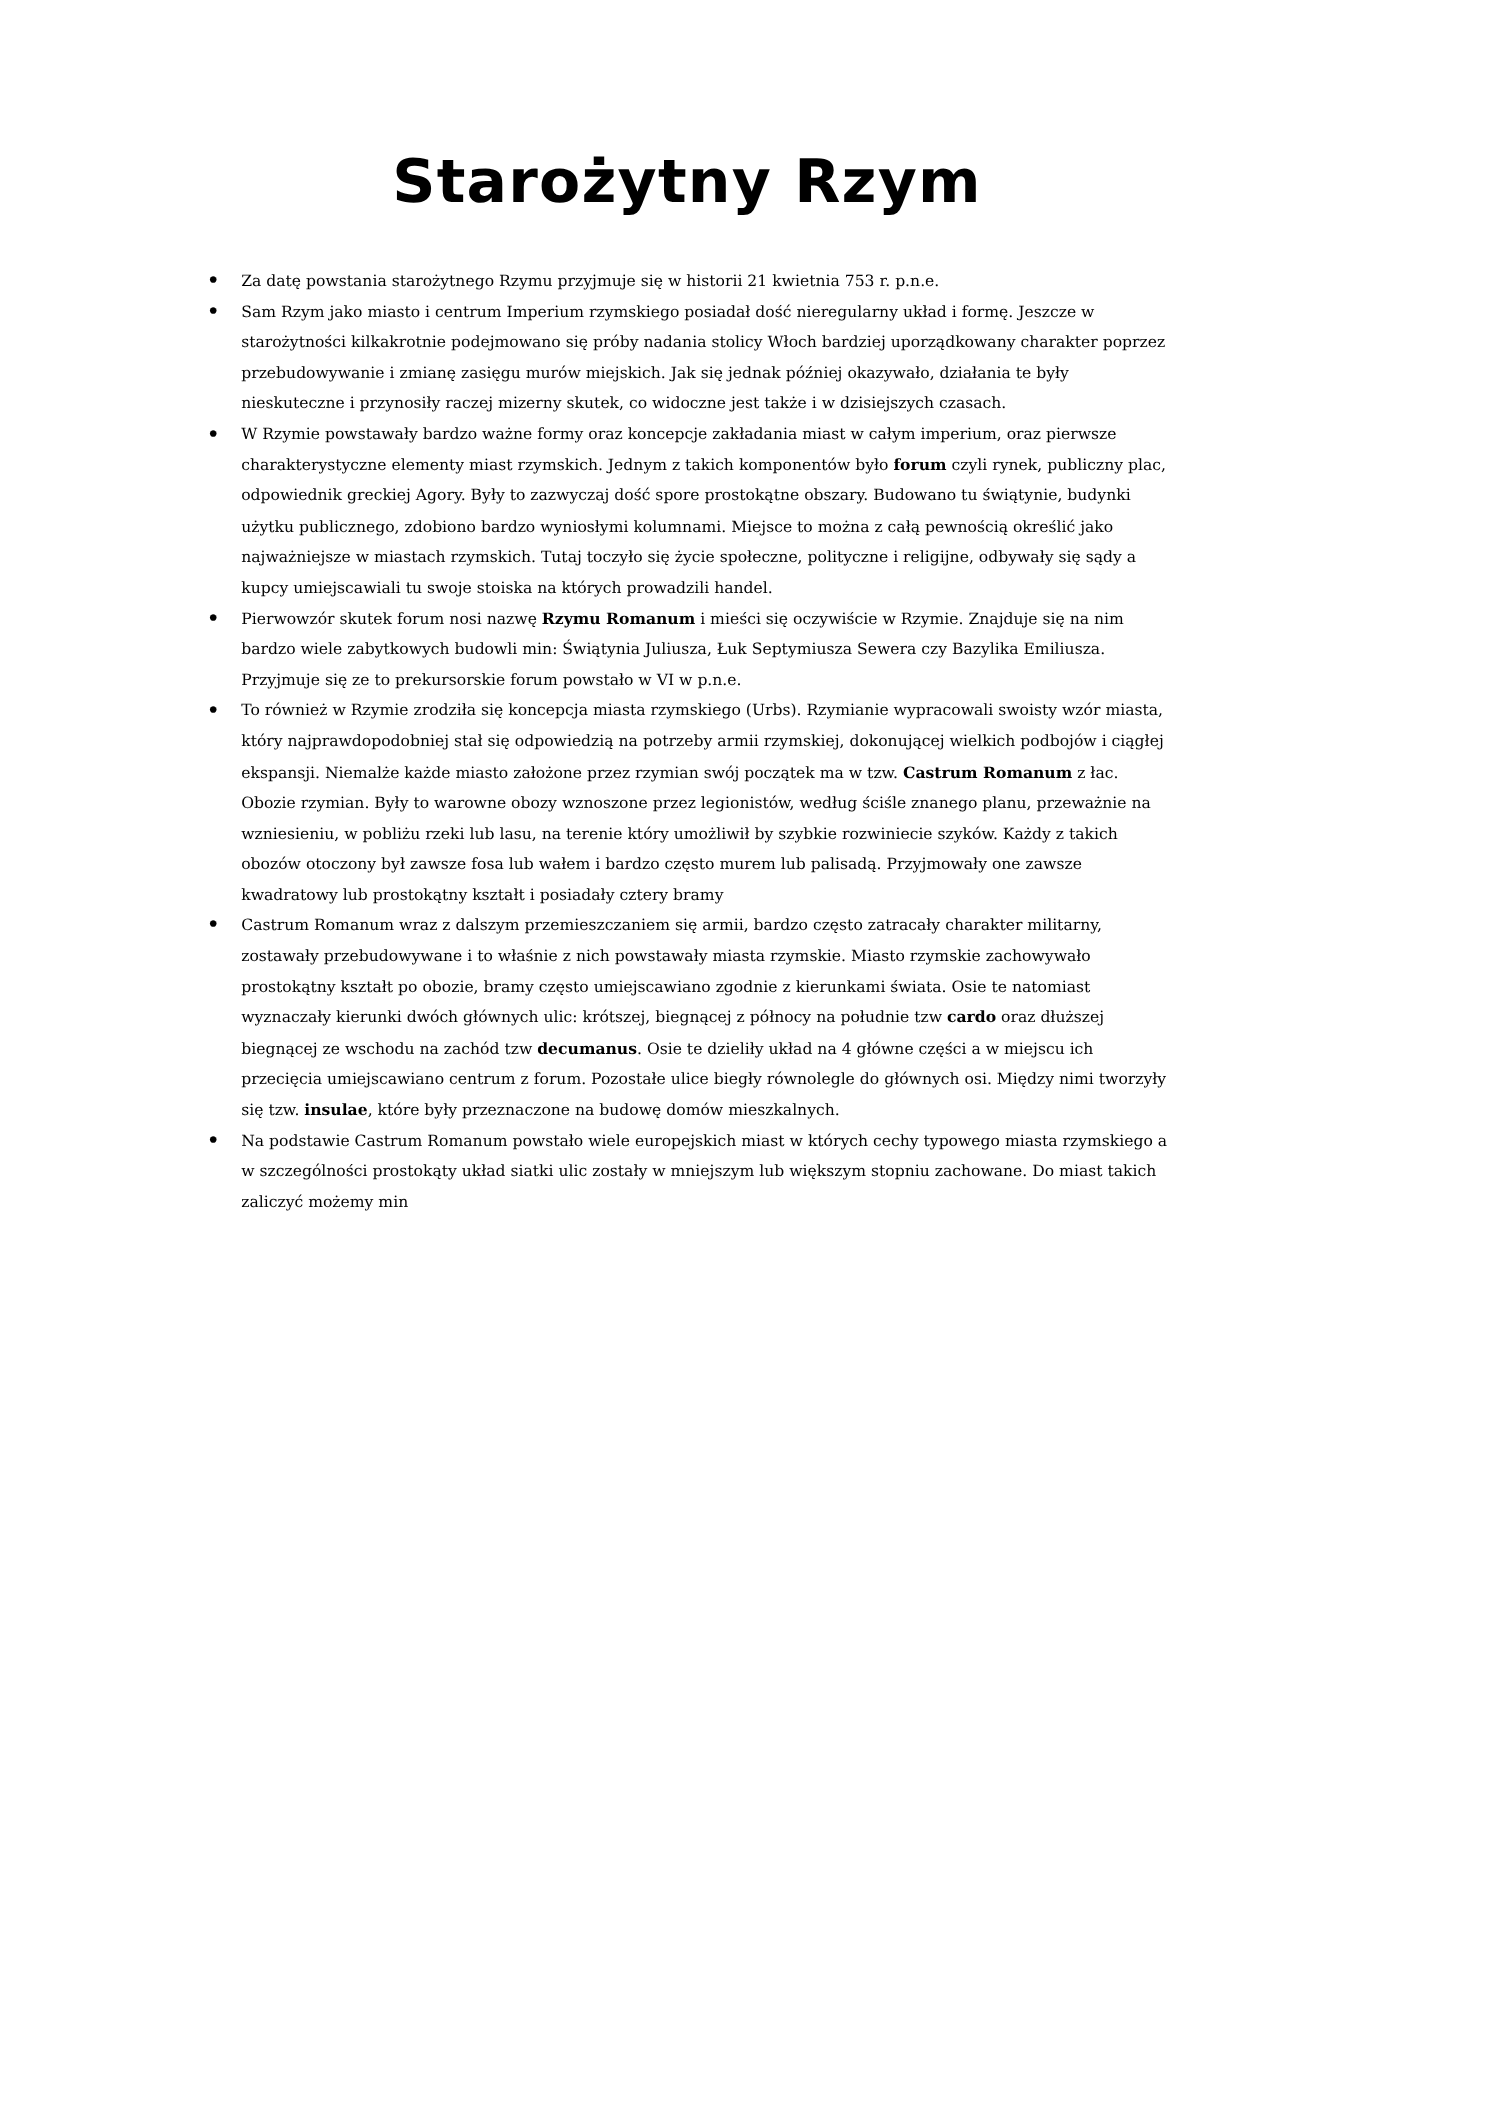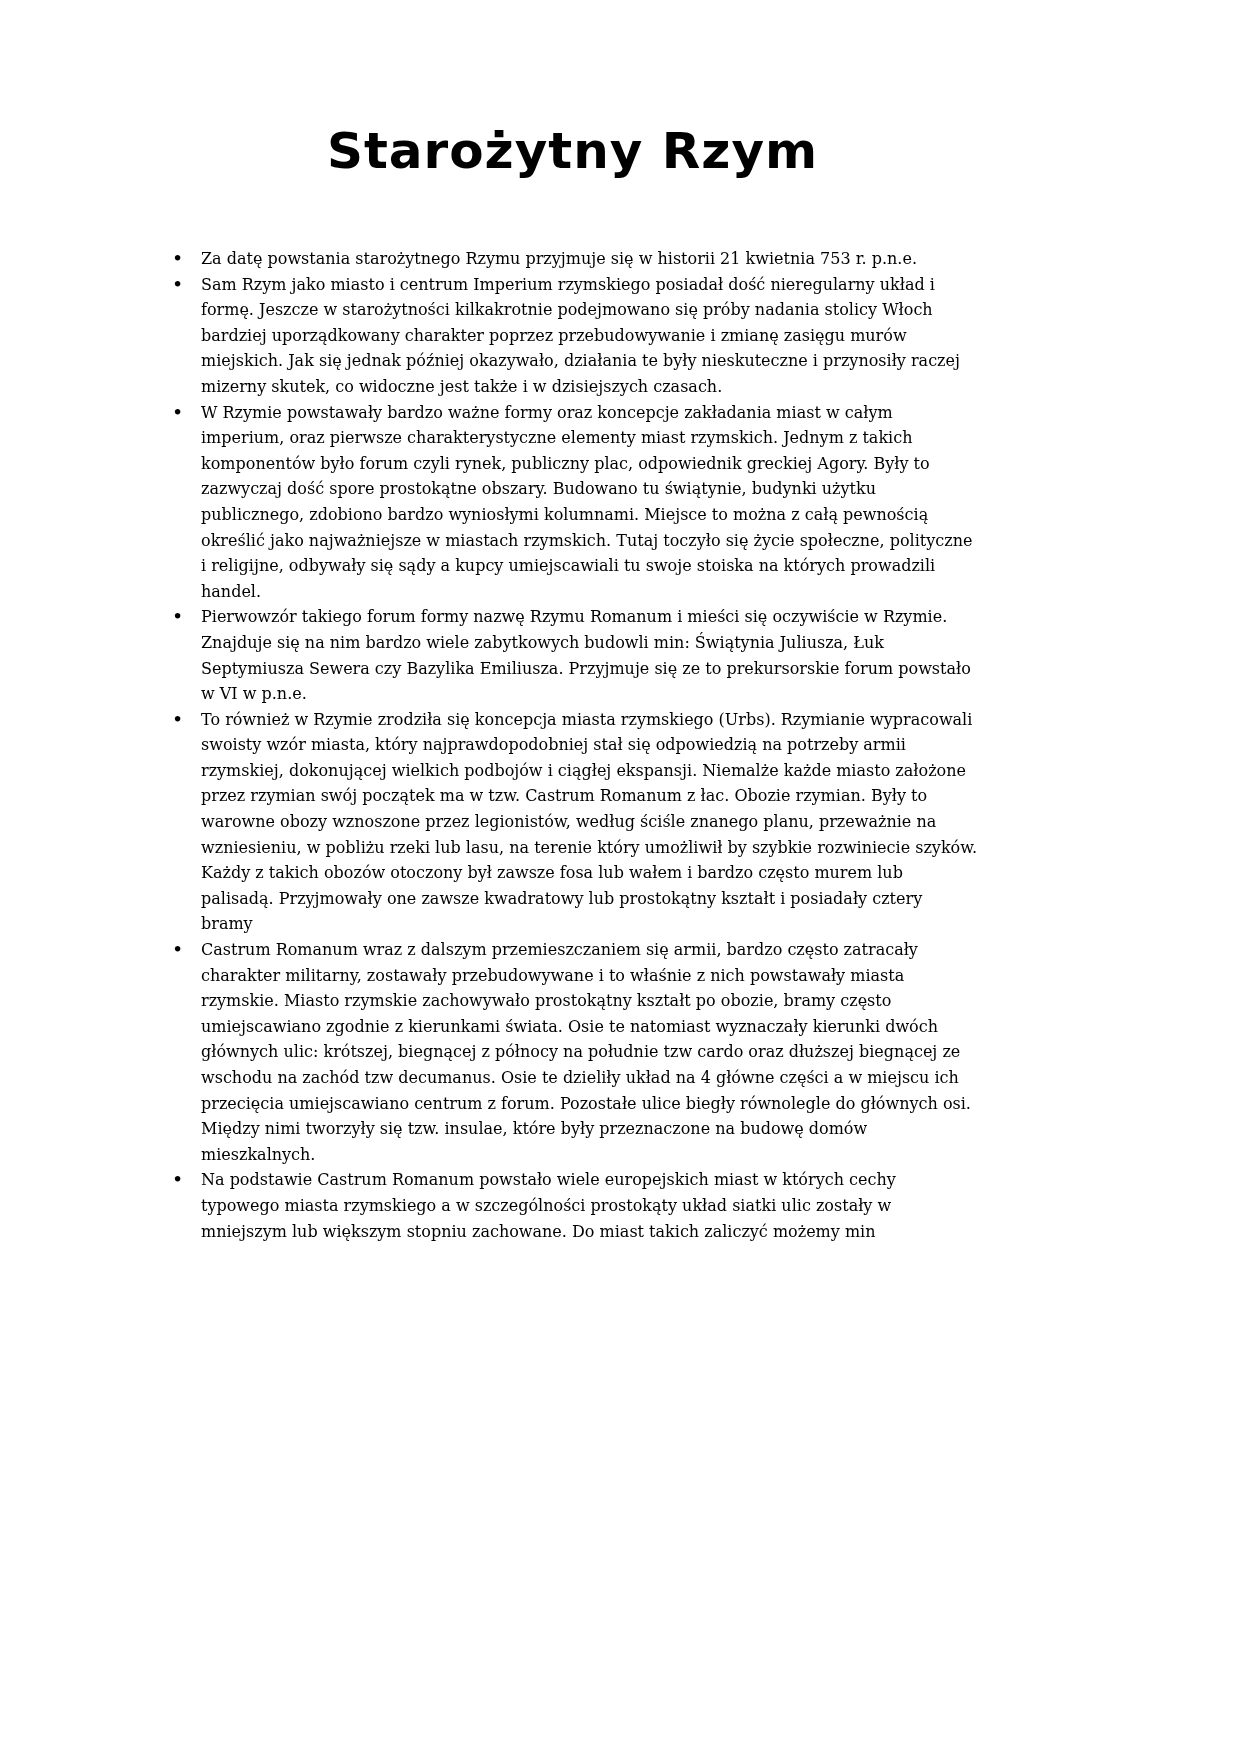--- a/index.html
+++ b/index.html
@@ -24,52 +24,52 @@
     font-family: "DejaVu Sans", "Liberation Sans", sans-serif;
     font-weight: bold;
     font-size: 50px;
     letter-spacing: 1px;
     text-align: center;
     margin: 0 265px 0 170px;
     color: #000000;
   }
   .bullet-list {
     list-style: none;
-    margin: 66px 262px 0 170px;
+    margin: 42px 262px 0 170px;
     padding: 0;
-    font-size: 16px;
+    font-size: 13px;
     line-height: 25.6px;
     color: #000000;
   }
   .bullet-list li {
     position: relative;
     padding-left: 31px;
     margin: 0;
     text-align: left;
   }
   .bullet-list li::before {
     content: "\2022";
     position: absolute;
     left: 2px;
     top: 0;
     font-size: 19px;
     line-height: 25.6px;
     color: #000000;
   }
   .bullet-list b {
-    font-weight: normal;
+    font-weight: bold;
   }
 </style>
 </head>
 <body>
 
 <div class="page">
   <h1 class="doc-title">Starożytny Rzym</h1>
   <ul class="bullet-list">
       <li><span>Za datę powstania starożytnego Rzymu przyjmuje się w historii 21 kwietnia 753 r. p.n.e.</span></li>
       <li><span>Sam Rzym jako miasto i centrum Imperium rzymskiego posiadał dość nieregularny układ i formę. Jeszcze w starożytności kilkakrotnie podejmowano się próby nadania stolicy Włoch bardziej uporządkowany charakter poprzez przebudowywanie i zmianę zasięgu murów miejskich. Jak się jednak później okazywało, działania te były nieskuteczne i przynosiły raczej mizerny skutek, co widoczne jest także i w dzisiejszych czasach.</span></li>
       <li><span>W Rzymie powstawały bardzo ważne formy oraz koncepcje zakładania miast w całym imperium, oraz pierwsze charakterystyczne elementy miast rzymskich. Jednym z takich komponentów było </span><b>forum</b><span> czyli rynek, publiczny plac, odpowiednik greckiej Agory. Były to zazwyczaj dość spore prostokątne obszary. Budowano tu świątynie, budynki użytku publicznego, zdobiono bardzo wyniosłymi kolumnami. Miejsce to można z całą pewnością określić jako najważniejsze w miastach rzymskich. Tutaj toczyło się życie społeczne, polityczne i religijne, odbywały się sądy a kupcy umiejscawiali tu swoje stoiska na których prowadzili handel.</span></li>
-      <li><span>Pierwowzór takiego forum formy nazwę </span><b>Rzymu Romanum</b><span> i mieści się oczywiście w Rzymie. Znajduje się na nim bardzo wiele zabytkowych budowli min: Świątynia Juliusza, Łuk Septymiusza Sewera czy Bazylika Emiliusza. Przyjmuje się ze to prekursorskie forum powstało w VI w p.n.e.</span></li>
+      <li><span>Pierwowzór skutek forum nosi nazwę </span><b>Rzymu Romanum</b><span> i mieści się oczywiście w Rzymie. Znajduje się na nim bardzo wiele zabytkowych budowli min: Świątynia Juliusza, Łuk Septymiusza Sewera czy Bazylika Emiliusza. Przyjmuje się ze to prekursorskie forum powstało w VI w p.n.e.</span></li>
       <li><span>To również w Rzymie zrodziła się koncepcja miasta rzymskiego (Urbs). Rzymianie wypracowali swoisty wzór miasta, który najprawdopodobniej stał się odpowiedzią na potrzeby armii rzymskiej, dokonującej wielkich podbojów i ciągłej ekspansji. Niemalże każde miasto założone przez rzymian swój początek ma w tzw. </span><b>Castrum Romanum</b><span> z łac. Obozie rzymian. Były to warowne obozy wznoszone przez legionistów, według ściśle znanego planu, przeważnie na wzniesieniu, w pobliżu rzeki lub lasu, na terenie który umożliwił by szybkie rozwiniecie szyków. Każdy z takich obozów otoczony był zawsze fosa lub wałem i bardzo często murem lub palisadą. Przyjmowały one zawsze kwadratowy lub prostokątny kształt i posiadały cztery bramy</span></li>
       <li><span>Castrum Romanum wraz z dalszym przemieszczaniem się armii, bardzo często zatracały charakter militarny, zostawały przebudowywane i to właśnie z nich powstawały miasta rzymskie. Miasto rzymskie zachowywało prostokątny kształt po obozie, bramy często umiejscawiano zgodnie z kierunkami świata. Osie te natomiast wyznaczały kierunki dwóch głównych ulic: krótszej, biegnącej z północy na południe tzw </span><b>cardo</b><span> oraz dłuższej biegnącej ze wschodu na zachód tzw </span><b>decumanus</b><span>. Osie te dzieliły układ na 4 główne części a w miejscu ich przecięcia umiejscawiano centrum z forum. Pozostałe ulice biegły równolegle do głównych osi. Między nimi tworzyły się tzw. </span><b>insulae</b><span>, które były przeznaczone na budowę domów mieszkalnych.</span></li>
       <li><span>Na podstawie Castrum Romanum powstało wiele europejskich miast w których cechy typowego miasta rzymskiego a w szczególności prostokąty układ siatki ulic zostały w mniejszym lub większym stopniu zachowane. Do miast takich zaliczyć możemy min</span></li>
     </ul>
 </div>
 
 </body></html>

